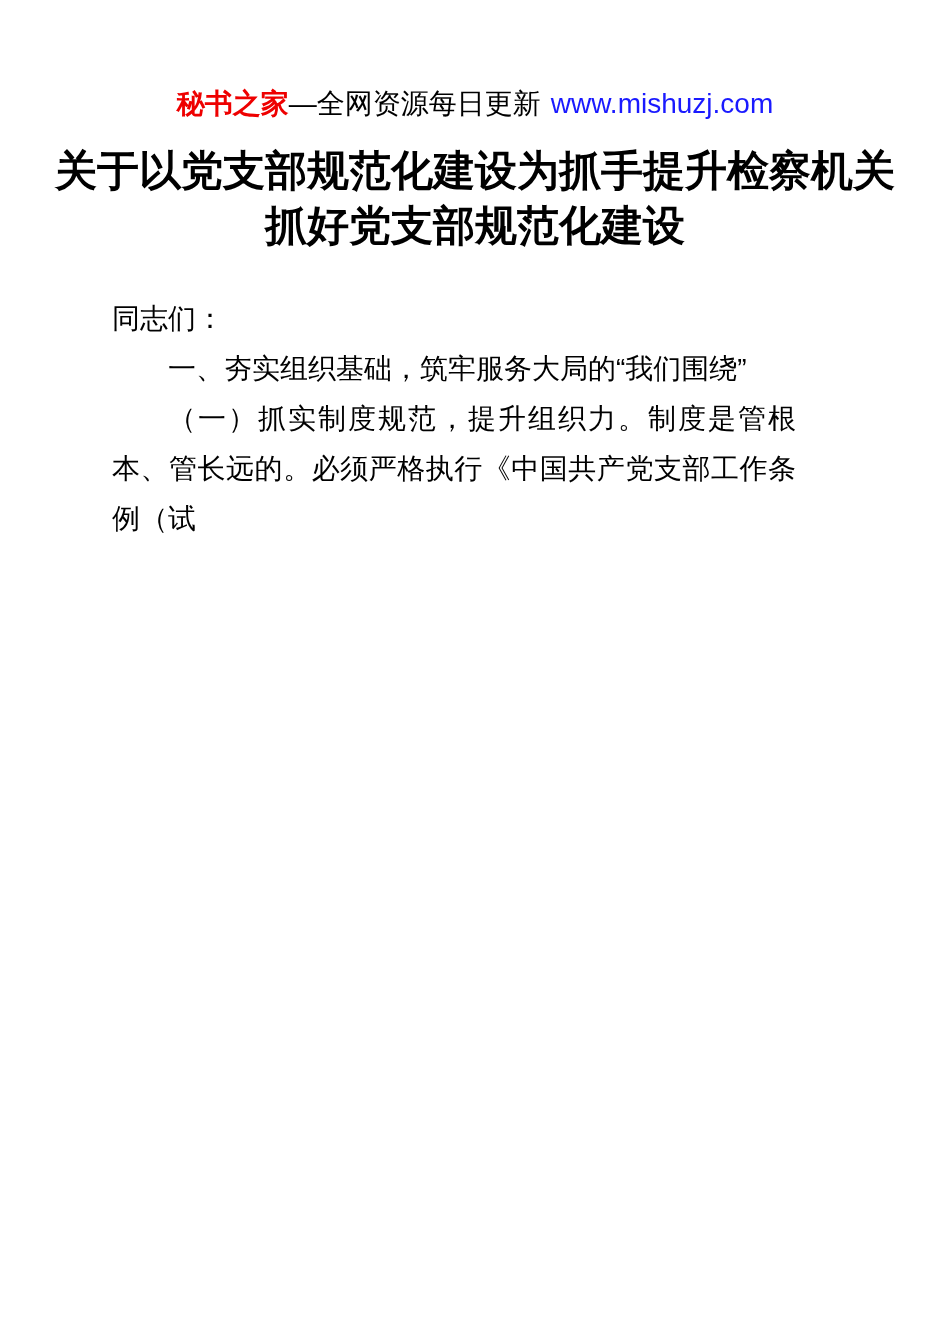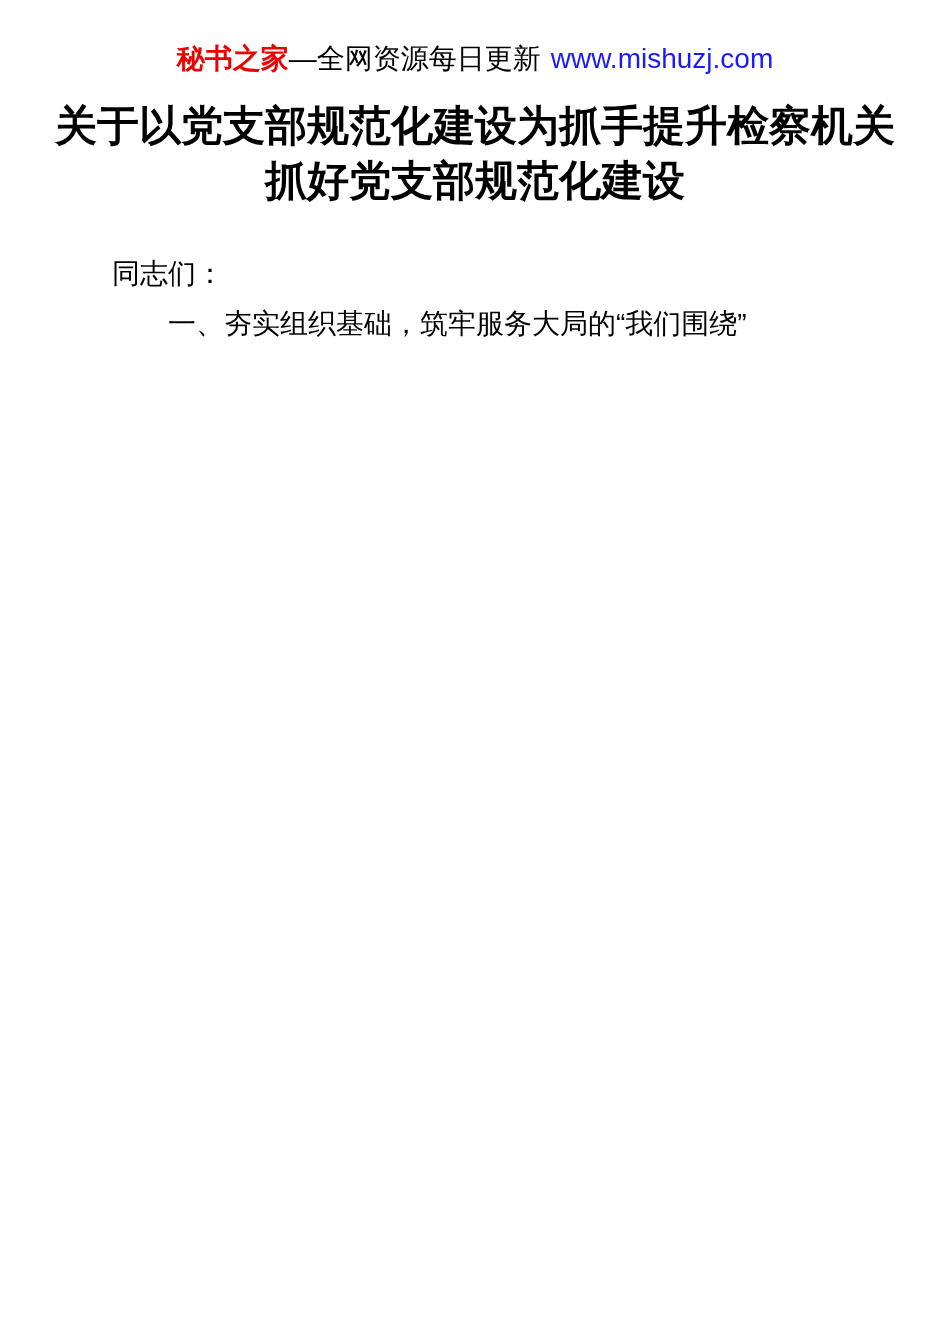--- a/index.html
+++ b/index.html
@@ -3,21 +3,21 @@
 <meta charset="utf-8">
 <style>
   * { margin: 0; padding: 0; box-sizing: border-box; }
   html, body { background: #ffffff; }
   .page {
     position: relative;
     width: 950px;
     height: 1344px;
     background: #ffffff;
     overflow: hidden;
-    padding-top: 43px;
+    padding-top: 88px;
     font-family: "Liberation Sans", "DejaVu Sans", sans-serif;
     color: #000000;
   }
   .header {
     text-align: center;
     font-size: 28px;
     line-height: 32px;
     white-space: nowrap;
   }
   .header .brand {
@@ -64,15 +64,16 @@
   </div>
 
   <h1 class="title">
     <span class="title-line">关于以党支部规范化建设为抓手提升检察机关</span>
     <span class="title-line">抓好党支部规范化建设</span>
   </h1>
 
   <div class="body">
     <p>同志们：</p>
     <p class="indent">一、夯实组织基础，筑牢服务大局的“我们围绕”</p>
+    <p class="indent">（一）抓实制度规范，提升组织力。制度是管根本、管长远的。必须严格执行《中国共产党支部工作条例（试</p>
   </div>
 
 </div>
 
 </body></html>

